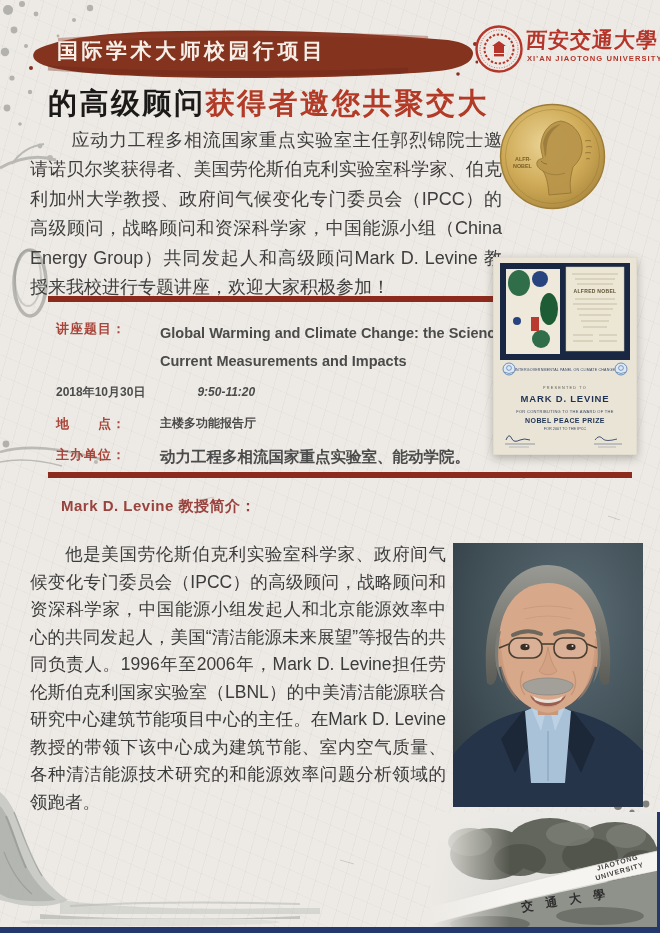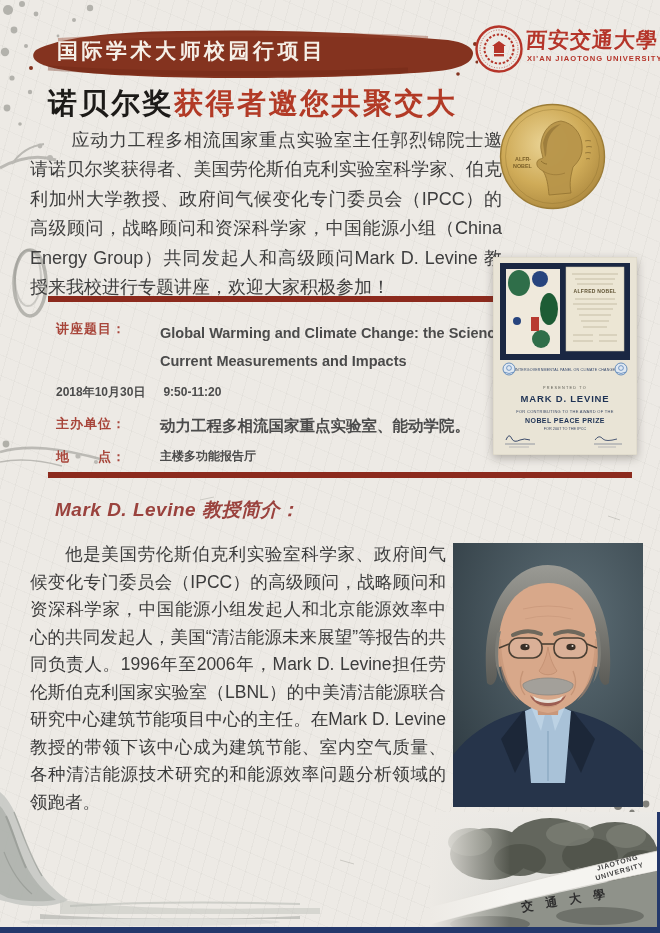--- a/index.html
+++ b/index.html
@@ -51,25 +51,25 @@
   }
   .drow{ display:flex; align-items:flex-start; margin-bottom:4px; }
   .dlab{
     flex:none; width:104px; color:#a8453a; font-weight:700; font-size:13px;
     letter-spacing:1px; line-height:27px; white-space:nowrap;
   }
   .dval{ font-weight:700; color:#4b4b4b; line-height:27px; }
   .dval.en{ font-size:14.5px; width:350px; line-height:28px; padding-top:4px;}
   .dval.cn{ font-size:12px; }
   .dval.small{ font-size:15.5px; padding-top:2px;}
-  .time-range{ margin-left:18px; }
+  .time-range{ margin-left:52px;font-style:italic; }
   
   .bio-title{
-    left:55px; top:497px; font-size:19px; font-weight:700; color:#9a423d;
-    letter-spacing:0.5px; white-space:nowrap;font-style:italic;
+    left:61px; top:497px; font-size:15px; font-weight:700; color:#9a423d;
+    letter-spacing:0.5px; white-space:nowrap;
   }
   .bio{
     left:30px; top:541px; width:416px; font-size:17.5px; line-height:27.5px;
     color:#3c3c3c; text-align:justify;
   }
   .bio p{ text-indent:2em; }
   
   .medal-svg{ left:499px; top:103px; width:107px; height:107px; }
   .cert-svg{ left:493px; top:257px; width:144px; height:198px;
     filter:drop-shadow(0 3px 5px rgba(60,55,45,0.35)); }
@@ -157,41 +157,41 @@
     <circle cx="25" cy="25" r="22.5" fill="none" stroke="#b5352a" stroke-width="2.4"></circle>
     <circle cx="25" cy="25" r="19" fill="none" stroke="#b5352a" stroke-width="0.8" stroke-dasharray="1,1.6" opacity="0.9"></circle>
     <circle cx="25" cy="25" r="14.5" fill="none" stroke="#b5352a" stroke-width="2" stroke-dasharray="2.4,1.7"></circle>
     <path d="M25,17 l7,5 l-2,0 l0,7 l-10,0 l0,-7 l-2,0 Z" fill="#b5352a"></path>
     <rect x="20" y="30" width="10" height="2.4" fill="#b5352a"></rect>
   </svg>
   <div class="abs uni-cn">西安交通大學</div>
   <div class="abs uni-en">XI'AN JIAOTONG UNIVERSITY</div>
 
   <div class="abs main-title">
-    <span class="t-black">诺贝尔奖</span><span class="t-red">获得者邀您共聚交大</span>
+    <span class="t-black">的高级顾问</span><span class="t-red">获得者邀您共聚交大</span>
   </div>
 
   <div class="abs intro">应动力工程多相流国家重点实验室主任郭烈锦院士邀请诺贝尔奖获得者、美国劳伦斯伯克利实验室科学家、伯克利加州大学教授、政府间气候变化专门委员会（IPCC）的高级顾问，战略顾问和资深科学家，中国能源小组（China Energy Group）共同发起人和高级顾问Mark D. Levine 教授来我校进行专题讲座，欢迎大家积极参加！</div>
 
   <div class="abs details">
     <div class="drow">
       <span class="dlab">讲座题目：</span>
       <span class="dval en">Global Warming and Climate Change: the Science, Current Measurements and Impacts</span>
     </div>
     <div class="drow">
       <span class="dval cn">2018年10月30日</span>
       <span class="dval cn time-range">9:50-11:20</span>
     </div>
     <div class="drow">
+      <span class="dlab">地　　点：</span>
+      <span class="dval cn">主楼多功能报告厅</span>
+    </div>
+    <div class="drow">
       <span class="dlab">主办单位：</span>
       <span class="dval small">动力工程多相流国家重点实验室、能动学院。</span>
-    </div>
-    <div class="drow">
-      <span class="dlab">地　　点：</span>
-      <span class="dval cn">主楼多功能报告厅</span>
     </div>
   </div>
 
   <svg class="abs medal-svg" viewBox="0 0 107 107">
     <defs>
       <radialGradient id="gold" cx="42%" cy="38%" r="72%">
         <stop offset="0%" stop-color="#ead394"></stop>
         <stop offset="55%" stop-color="#cfab58"></stop>
         <stop offset="100%" stop-color="#a6823a"></stop>
       </radialGradient>

